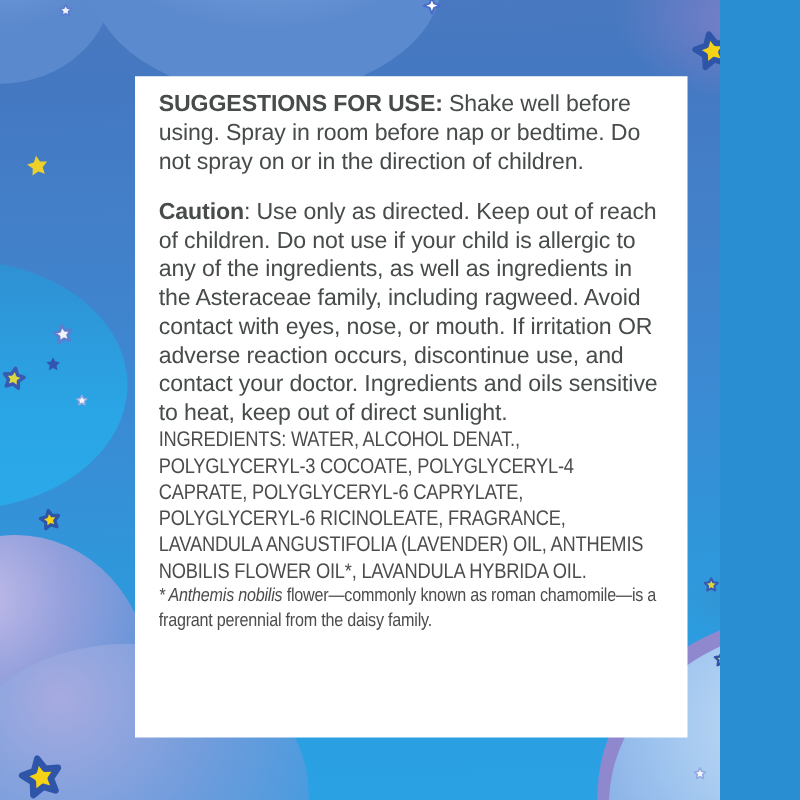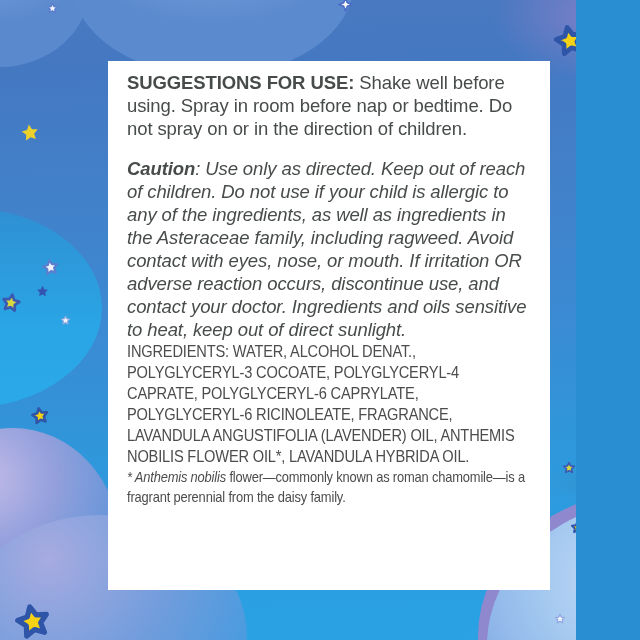--- a/index.html
+++ b/index.html
@@ -38,21 +38,21 @@
 
   
   #stars-layer{left:0;top:0;width:640px;height:640px;z-index:6;pointer-events:none;}
   #stars-layer svg{position:absolute;overflow:visible;}
 
   
   .panel{left:108px;top:61px;width:442px;min-height:529px;background:#ffffff;
          box-sizing:border-box;padding:10px 19px 12px 19px;z-index:10;}
   .body-text{font-size:18.5px;line-height:23px;color:#474c4a;letter-spacing:-0.1px;}
   .body-text p{margin:0;}
-  .p-caution{margin-top:17px !important;font-style:italic;}
+  .p-caution{margin-top:17px !important;}
   .cond{margin-top:12px;font-size:17px;line-height:21px;color:#4c4c4c;
         transform:scaleX(0.86);transform-origin:0 0;width:116.2%;letter-spacing:-0.2px;}
   .footnote{margin-top:16px;font-size:15px;line-height:20px;}
   .footnote em{font-style:italic;}
   strong{font-weight:700;}
 </style>
 </head>
 <body>
 
 <div class="stage">

